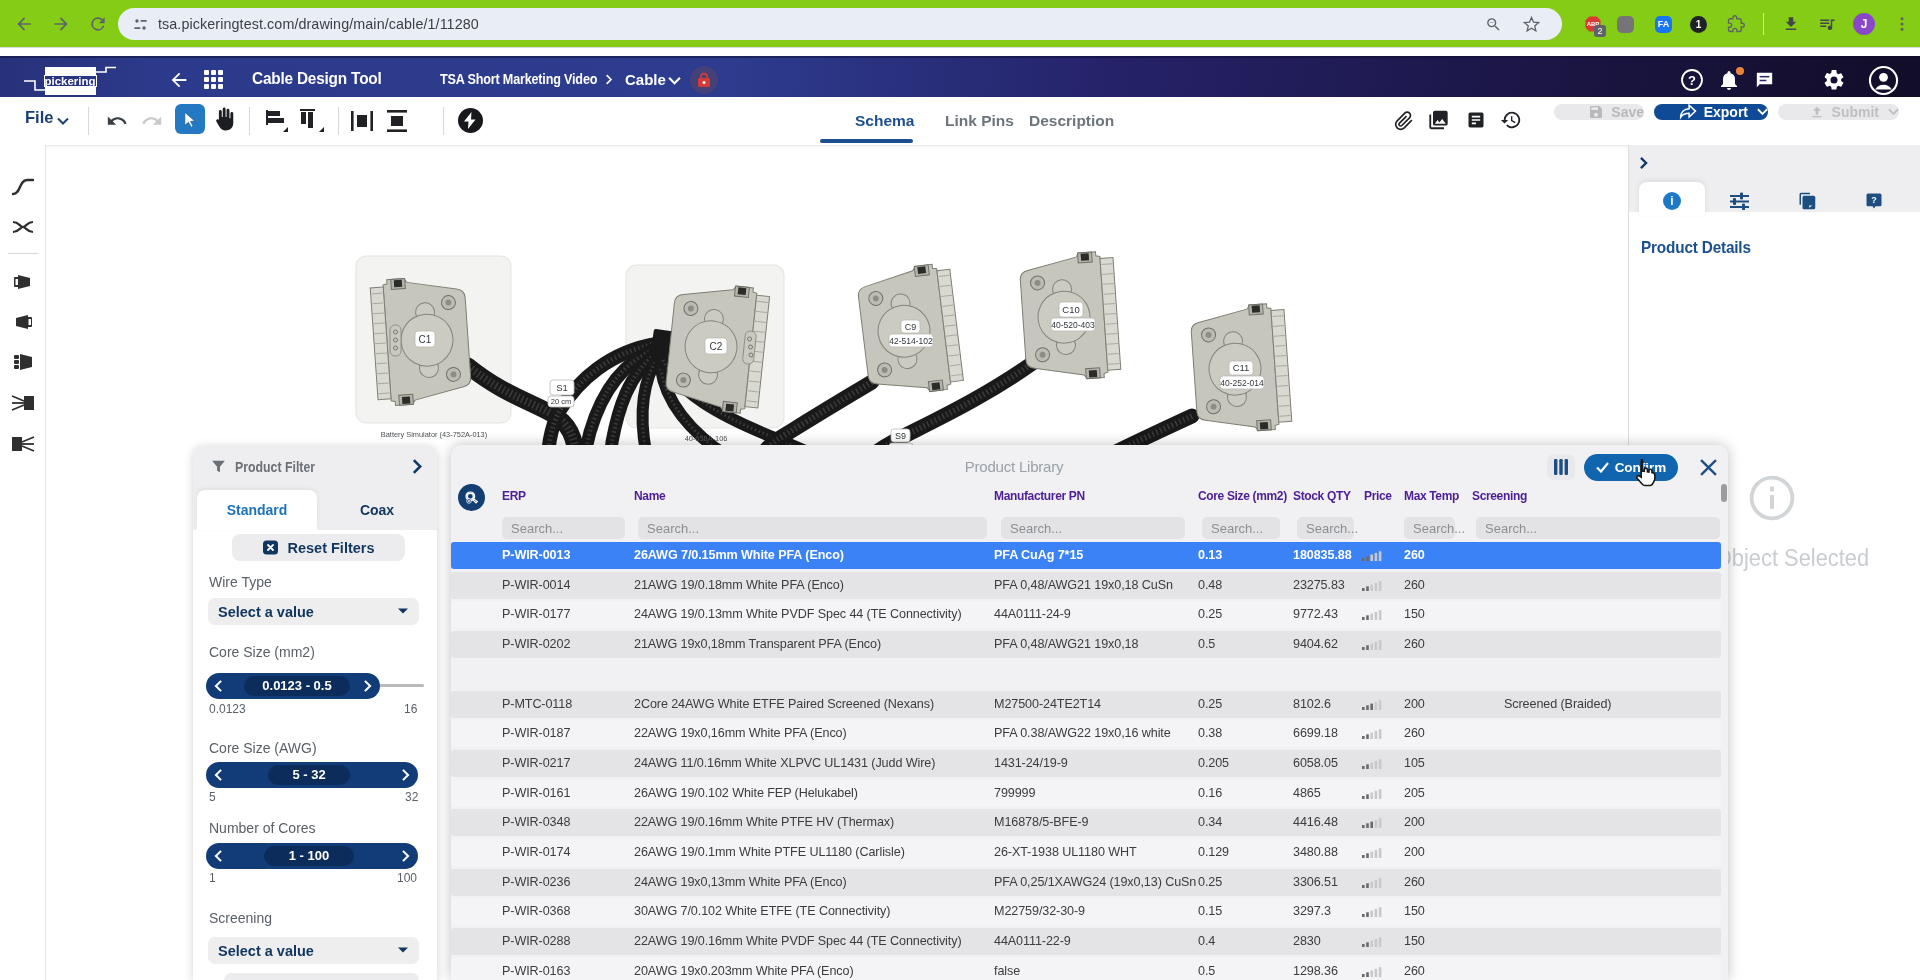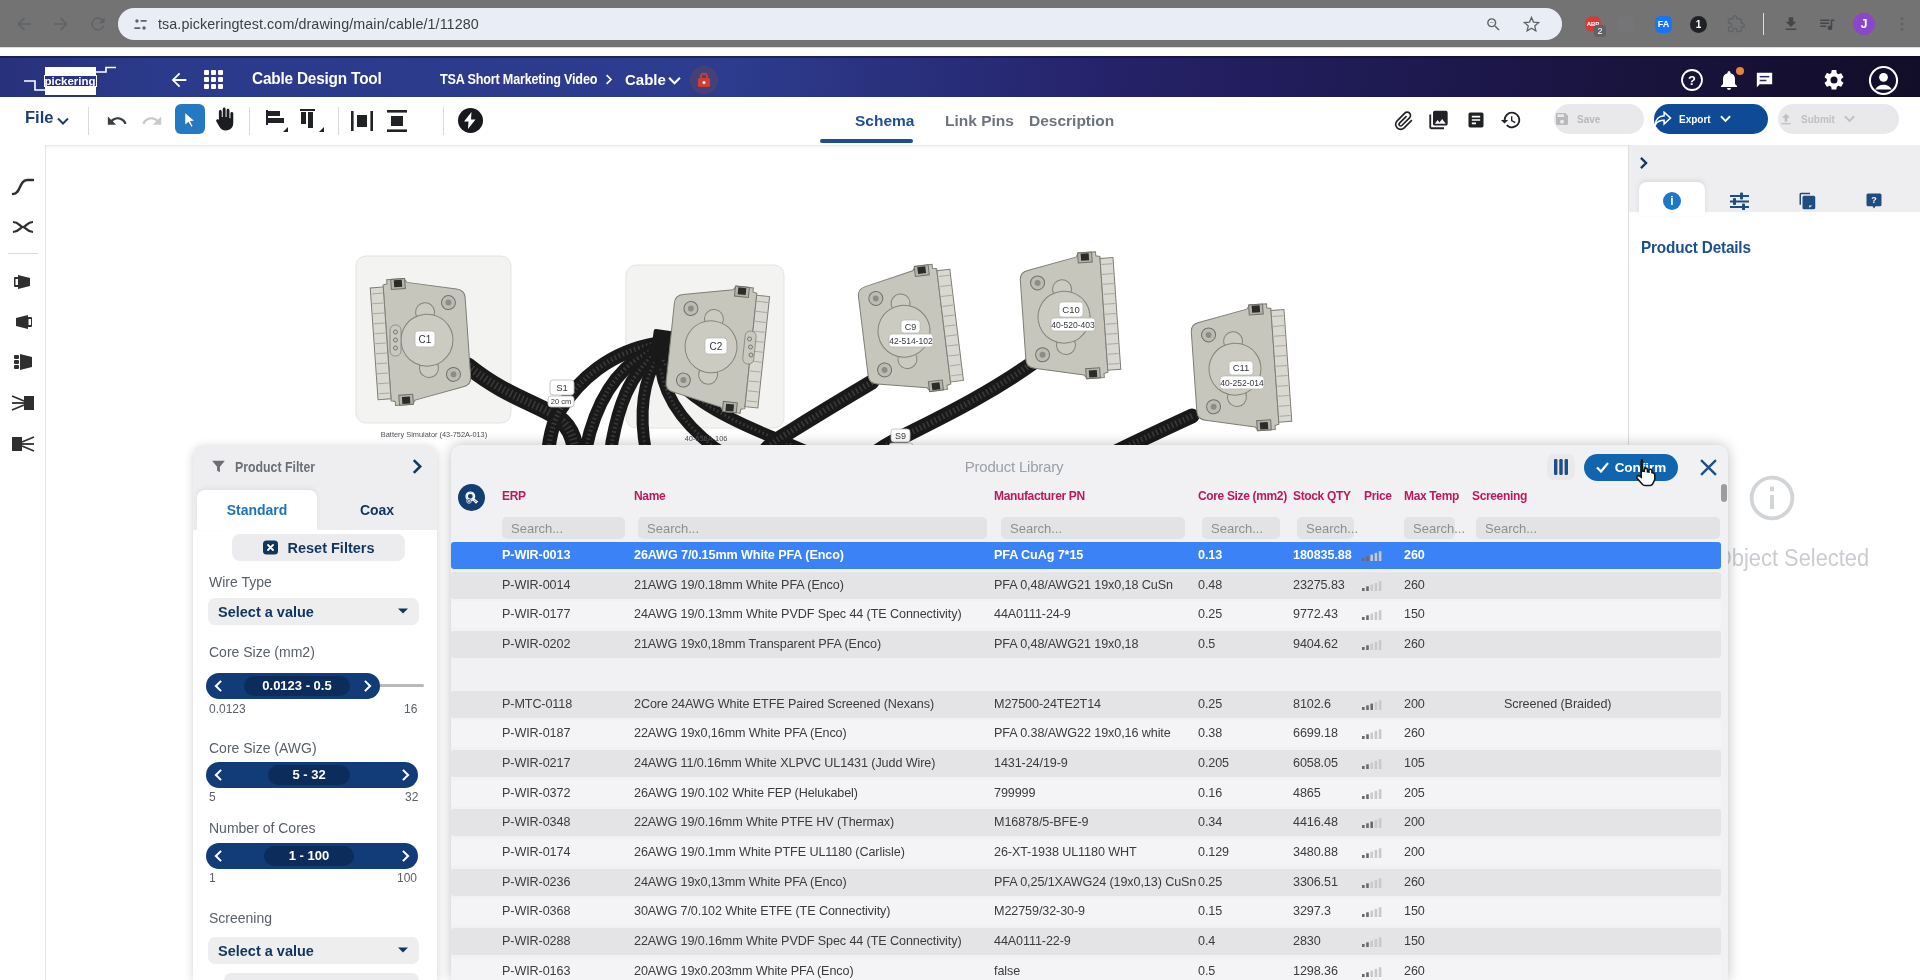--- a/index.html
+++ b/index.html
@@ -1,32 +1,32 @@
 <!DOCTYPE html>
 <html><head><meta charset="utf-8">
 <style>
 *{margin:0;padding:0;box-sizing:border-box;font-family:"Liberation Sans",sans-serif}
 html,body{width:1920px;height:980px;overflow:hidden;background:#fff}
 .abs{position:absolute}
 
-#bbar{position:absolute;left:0;top:0;width:1920px;height:48px;background:#737373;border-bottom:1px solid #dadce0}
+#bbar{position:absolute;left:0;top:0;width:1920px;height:48px;background:#84cc16;border-bottom:1px solid #dadce0}
 #bbar .nav{position:absolute;top:14px;color:#5f6368}
 #urlpill{position:absolute;left:118px;top:8px;width:1444px;height:32px;border-radius:16px;background:#e9edf6;display:flex;align-items:center}
 #urltext{font-size:14.3px;color:#3c4043;margin-left:40px;letter-spacing:0.1px}
 .bic{position:absolute;top:15px;width:18px;height:18px}
 
 #ahdr{position:absolute;left:0;top:56px;width:1920px;height:49px;background:linear-gradient(90deg,#28317b 0%,#2b3a8a 8%,#2d3c8e 38%,#252269 58%,#1c1748 78%,#120d28 100%);box-shadow:inset 0 2px 0 rgba(10,10,40,.45)}
 #ahdr .t{color:#fff}
 
 #tbar{position:absolute;left:0;top:97px;width:1920px;height:48px;background:#fff;box-shadow:0 1px 3px rgba(0,0,0,.12)}
 .sep{position:absolute;top:10px;height:28px;width:1px;background:#d9d9dc}
 .tabs{position:absolute;top:0;height:48px;display:flex;align-items:center;font-weight:bold;font-size:15.5px}
 .tab{color:#6d747b;margin:0 17px}
 .tab.act{color:#1d4f8f}
-.pill{position:absolute;top:7px;height:30px;border-radius:15px;display:flex;align-items:center;justify-content:flex-start;font-weight:bold;font-size:10px}
+.pill{position:absolute;top:7px;height:16px;border-radius:15px;display:flex;align-items:center;justify-content:flex-end;font-weight:bold;font-size:14px}
 
 #rail{position:absolute;left:0;top:145px;width:46px;height:835px;background:#fff;border-right:1px solid #e4e4e6}
 
 #rpanel{position:absolute;left:1628px;top:145px;width:292px;height:835px;background:#fff;border-left:1px solid #ddd}
 #rpstrip{position:absolute;left:0;top:0;width:292px;height:67px;background:#eeeef1}
 #rtab{position:absolute;left:10px;top:37px;width:66px;height:34px;background:#fff;border-radius:8px 8px 0 0;box-shadow:0 -2px 5px rgba(0,0,0,.08)}
 #pdet{position:absolute;left:12px;top:93px;color:#1c4f8d;font-weight:bold;font-size:16.5px;letter-spacing:-0.2px;transform:scaleX(0.93);transform-origin:0 0}
 #nosel{position:absolute;left:0px;top:400px;width:292px;text-align:center;color:#c9ccd0;font-size:23.5px;font-weight:normal;transform:scaleX(0.93)}
 
 #fcard{position:absolute;left:193px;top:445px;width:244px;height:535px;background:#fff;border-radius:10px 10px 0 0;box-shadow:0 2px 10px rgba(0,0,0,.18)}
@@ -35,21 +35,21 @@
 #ftabA{position:absolute;left:4px;top:0;width:120px;height:40px;background:#fff;border-radius:8px 8px 0 0;box-shadow:0 -2px 5px rgba(0,0,0,.06);display:flex;align-items:center;justify-content:center;color:#1e73b8;font-weight:bold;font-size:14px}
 #ftabB{position:absolute;left:124px;top:0;width:120px;height:40px;display:flex;align-items:center;justify-content:center;color:#10365f;font-weight:bold;font-size:14px}
 .flabel{position:absolute;left:16px;color:#5a6067;font-size:14px}
 .fselect{position:absolute;left:15px;width:211px;height:27px;background:#eeeeef;border-radius:7px;display:flex;align-items:center;color:#10365f;font-weight:bold;font-size:14.5px;padding-left:10px}
 .fselect svg{position:absolute;right:10px}
 .slider{position:absolute;left:13px;height:26px}
 .srange{position:absolute;font-size:12px;color:#5a6067}
 
 #modal{position:absolute;left:451px;top:445px;width:1277px;height:535px;background:#f1f1f3;border-radius:10px 10px 0 0;box-shadow:0 0 14px rgba(0,0,0,.25)}
 #mtitle{position:absolute;left:0;top:13px;width:1126px;text-align:center;color:#9aa0a8;font-size:15px;letter-spacing:-0.2px}
-.mth{position:absolute;top:44px;color:#be185d;font-weight:bold;font-size:12px;letter-spacing:-0.35px}
+.mth{position:absolute;top:44px;color:#4c1d95;font-weight:bold;font-size:12px;letter-spacing:-0.35px}
 .msr{position:absolute;top:72px;height:22px;background:#e3e3e6;border-radius:5px;color:#8b8f94;font-size:13px;display:flex;align-items:center;padding-left:9px}
 .row{position:absolute;left:0px;width:1270px;height:27px;border-radius:3px}
 .row.odd{background:#f4f4f6}
 .row.even{background:#e4e4e7}
 .row.sel{background:#3b82f6;color:#fff;font-weight:bold}
 .row div{position:absolute;top:6px;font-size:12.6px;letter-spacing:-0.1px;color:#3c3c3e;white-space:nowrap}
 .row.sel div{color:#fff}
 .row .c1{left:51px}.row .c2{left:183px}.row .c3{left:543px}.row .c4{left:747px}.row .c5{left:842px}.row .c6{left:911px;top:9px}.row .c7{left:953px}.row .c8{left:1053px}
 #mthumb{position:absolute;right:1px;top:39px;width:6px;height:18px;background:#9b9ba0;border-radius:3px}
 </style></head>
@@ -791,21 +791,21 @@
           <rect x="0" y="7.0" width="2.6" height="3.0" fill="#6a6a6e"></rect>
           <rect x="4.2" y="5.3" width="2.6" height="4.7" fill="#6a6a6e"></rect>
           <rect x="8.4" y="3.6" width="2.6" height="6.4" fill="#c9c9cd"></rect>
           <rect x="12.600000000000001" y="1.9" width="2.6" height="8.1" fill="#c9c9cd"></rect>
           <rect x="16.8" y="0.2" width="2.6" height="9.8" fill="#c9c9cd"></rect>
         </svg>
       </div>
 <div class="c7">105</div>
     </div>
 <div class="row odd" style="top:334.6px">
-<div class="c1">P-WIR-0372</div>
+<div class="c1">P-WIR-0161</div>
       <div class="c2">26AWG 19/0.102 White FEP (Helukabel)</div>
       <div class="c3">799999</div>
 <div class="c4">0.16</div>
       <div class="c5">4865</div>
       <div class="c6">
         <svg width="22" height="10" viewBox="0 0 22 10" style="display:block">
           <rect x="0" y="7.0" width="2.6" height="3.0" fill="#6a6a6e"></rect>
           <rect x="4.2" y="5.3" width="2.6" height="4.7" fill="#6a6a6e"></rect>
           <rect x="8.4" y="3.6" width="2.6" height="6.4" fill="#c9c9cd"></rect>
           <rect x="12.600000000000001" y="1.9" width="2.6" height="8.1" fill="#c9c9cd"></rect>

